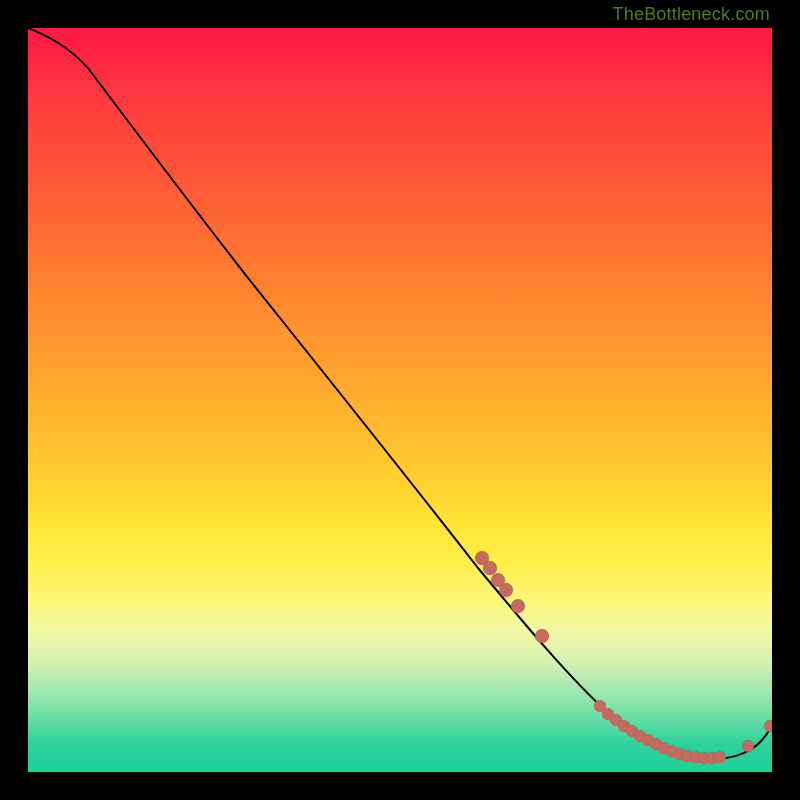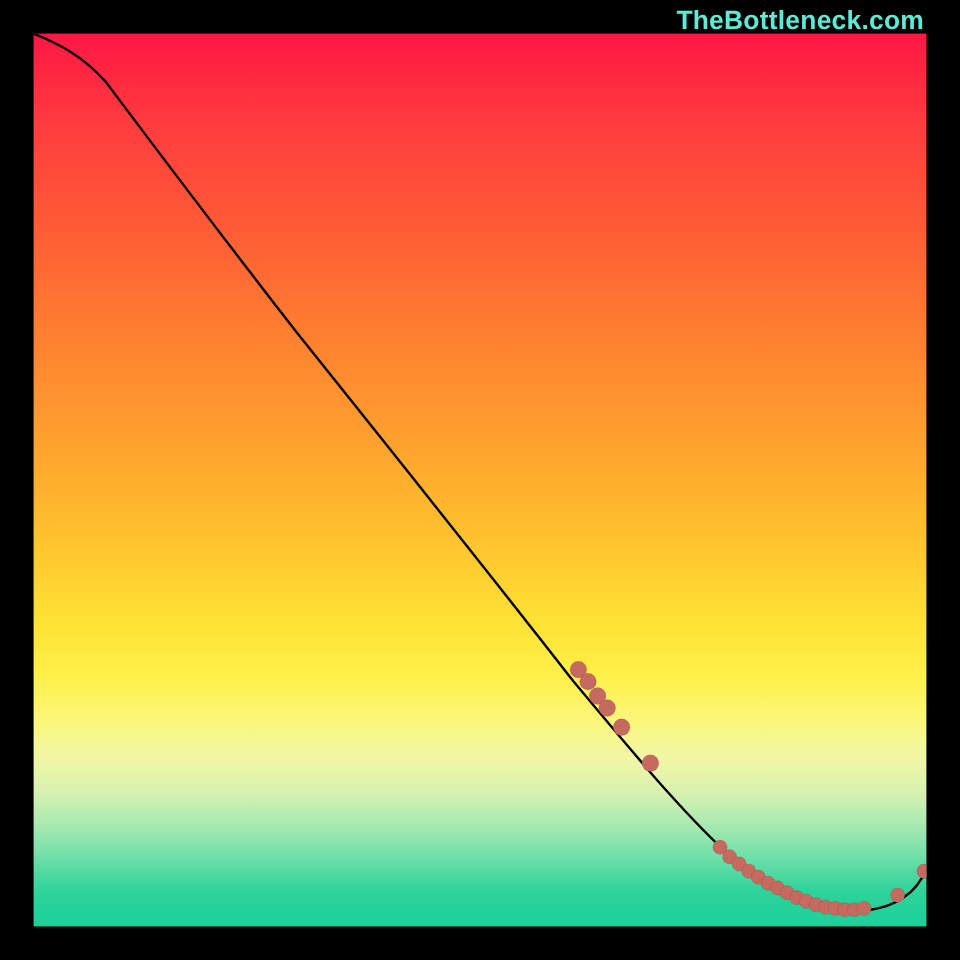--- a/index.html
+++ b/index.html
@@ -41,24 +41,24 @@
       #a3e8b1 89%,
       #63dca6 93%,
       #2fd39b 96%,
       #1bd19a 100%
     );
   }
   .watermark {
     position: absolute;
     top: 4px;
     right: 30px;
-    color: #5eead4;
-    font-size: 22px;
+    color: #4d7c0f;
+    font-size: 18px;
     letter-spacing: 0.2px;
-    font-weight: 700;
+    font-weight: 400;
   }
   svg.curve {
     position: absolute;
     top: 0;
     left: 0;
     width: 744px;
     height: 744px;
   }
   .dot {
     fill: #c66a5f;

